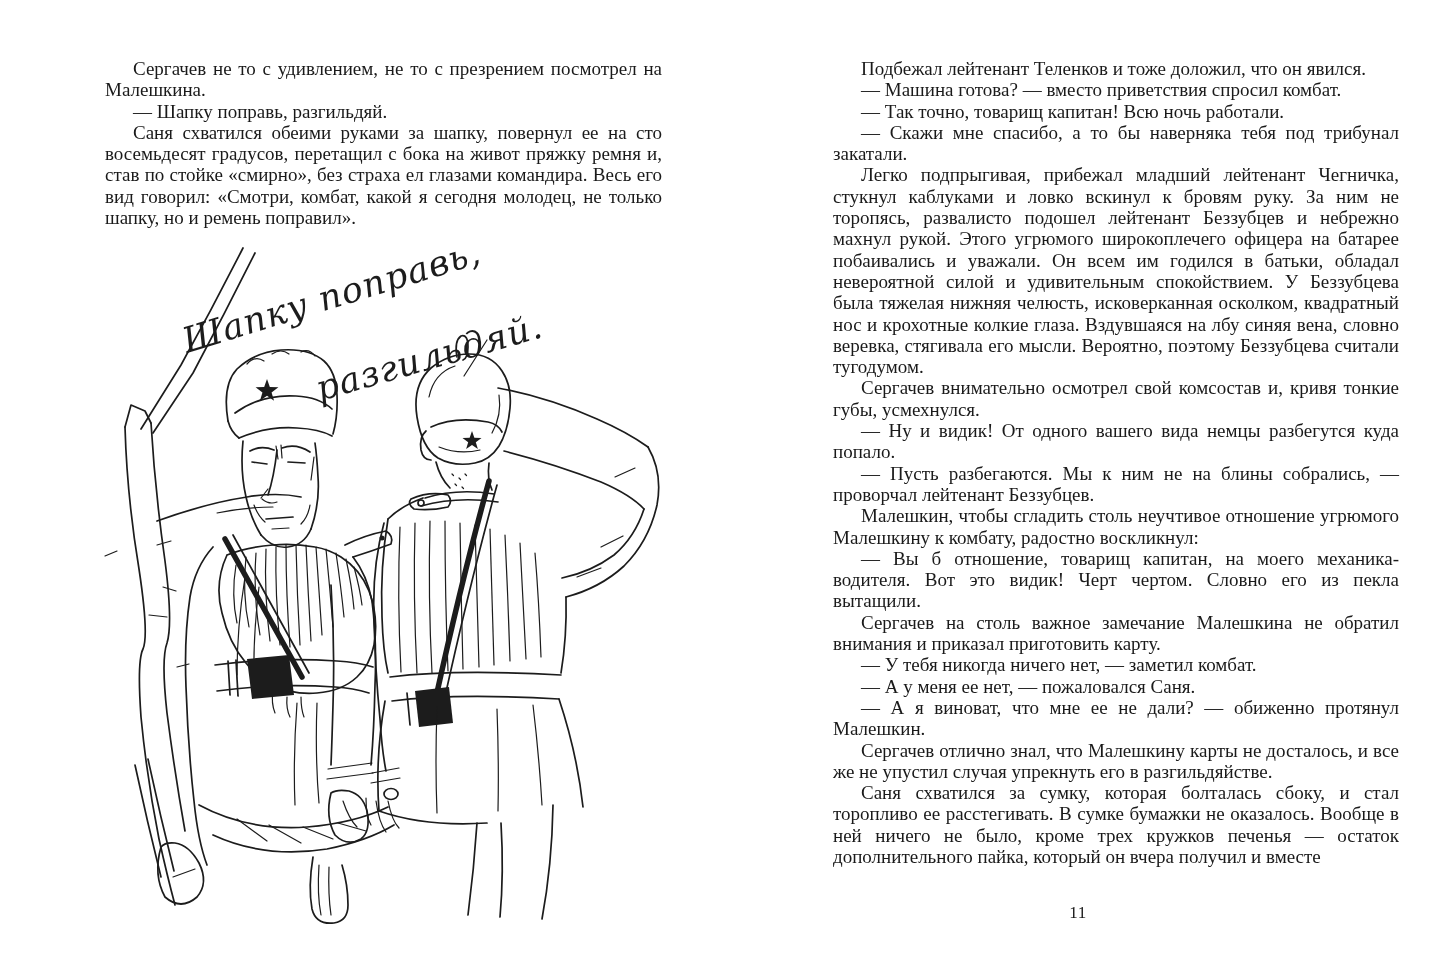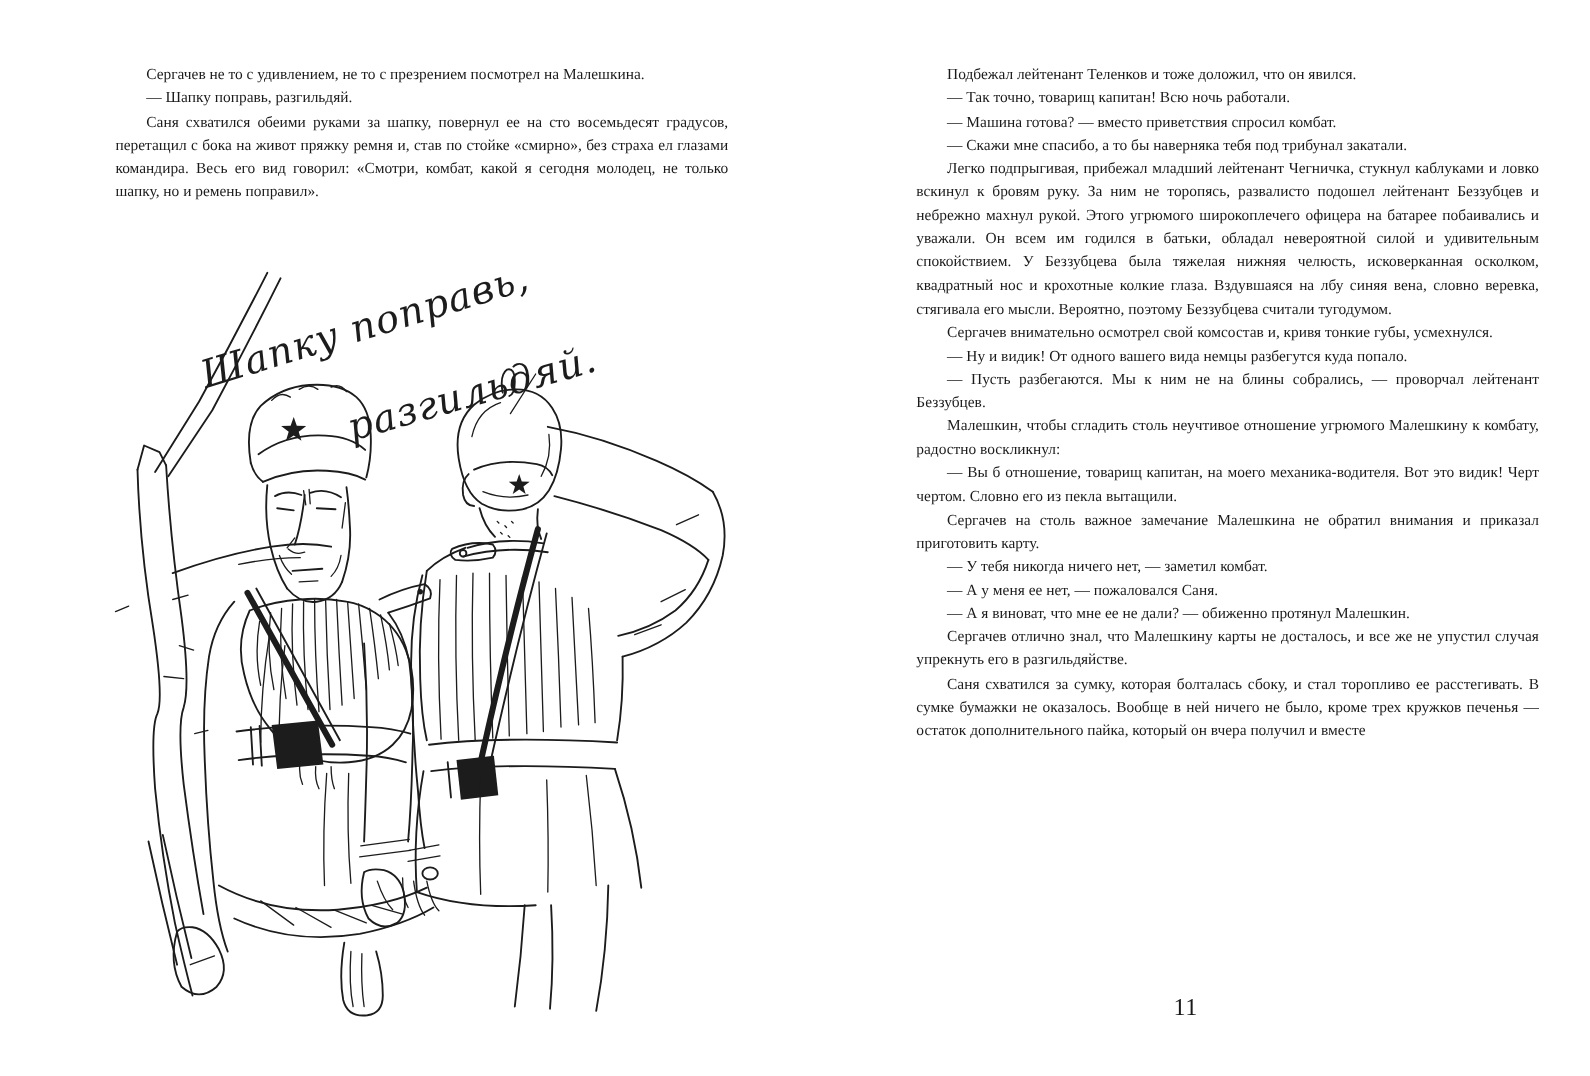--- a/index.html
+++ b/index.html
@@ -4,27 +4,27 @@
 <style>
   html,body{margin:0;padding:0;}
   body{
     width:1445px;height:978px;position:relative;overflow:hidden;
     background:#ffffff;color:#1a1a1a;
     font-family:"Liberation Serif","DejaVu Serif",serif;
   }
   .text-col{position:absolute;top:58px;}
   .text-col p{
     margin:0;text-indent:28px;text-align:justify;
-    font-size:14px;line-height:21.3px;hyphens:auto;
+    font-size:19px;line-height:21.3px;hyphens:auto;
   }
   #left-col{left:105px;width:557px;}
   #right-col{left:833px;width:566px;}
   #pageno{
     position:absolute;left:795px;top:903px;width:566px;
-    text-align:center;font-size:22px;letter-spacing:.5px;
+    text-align:center;font-size:17px;letter-spacing:.5px;
   }
   #illo{position:absolute;left:95px;top:245px;}
   #illo path, #illo ellipse, #illo circle{
     fill:none;stroke:#1c1c1c;stroke-width:1.7;
     stroke-linecap:round;stroke-linejoin:round;
   }
   #illo .fill{fill:#1c1c1c;stroke:none;}
   #illo .thick{stroke-width:5.5;}
   #illo .thin{stroke-width:1.2;}
   #illo text{
@@ -219,22 +219,22 @@
     <path class="thin" d="M276,538 l29,-5"></path>
     <ellipse cx="296" cy="549" rx="7" ry="5.5"></ellipse>
     <path class="thin" d="M281,556 q3,22 10,31"></path>
     <path class="thin" d="M293,556 q4,20 11,27"></path>
     <path class="thin" d="M271,553 q0,19 5,27"></path>
   </g>
 </svg>
 
 <div id="right-col" class="text-col">
   <p>Подбежал лейтенант Теленков и тоже доложил, что он явился.</p>
+  <p>— Машина готова? — вместо приветствия спросил комбат.</p>
   <p>— Так точно, товарищ капитан! Всю ночь работали.</p>
-  <p>— Машина готова? — вместо приветствия спросил комбат.</p>
   <p>— Скажи мне спасибо, а то бы наверняка тебя под трибунал закатали.</p>
   <p>Легко подпрыгивая, прибежал младший лейтенант Чегничка, стукнул каблуками и ловко вскинул к бровям руку. За ним не торопясь, развалисто подошел лейтенант Беззубцев и небрежно махнул рукой. Этого угрюмого широкоплечего офицера на батарее побаивались и уважали. Он всем им годился в батьки, обладал невероятной силой и удивительным спокойствием. У Беззубцева была тяжелая нижняя челюсть, исковерканная осколком, квадратный нос и крохотные колкие глаза. Вздувшаяся на лбу синяя вена, словно веревка, стягивала его мысли. Вероятно, поэтому Беззубцева считали тугодумом.</p>
   <p>Сергачев внимательно осмотрел свой комсостав и, кривя тонкие губы, усмехнулся.</p>
   <p>— Ну и видик! От одного вашего вида немцы разбегутся куда попало.</p>
   <p>— Пусть разбегаются. Мы к ним не на блины собрались, — проворчал лейтенант Беззубцев.</p>
   <p>Малешкин, чтобы сгладить столь неучтивое отношение угрюмого Малешкину к комбату, радостно воскликнул:</p>
   <p>— Вы б отношение, товарищ капитан, на моего механика-водителя. Вот это видик! Черт чертом. Словно его из пекла вытащили.</p>
   <p>Сергачев на столь важное замечание Малешкина не обратил внимания и приказал приготовить карту.</p>
   <p>— У тебя никогда ничего нет, — заметил комбат.</p>
   <p>— А у меня ее нет, — пожаловался Саня.</p>

